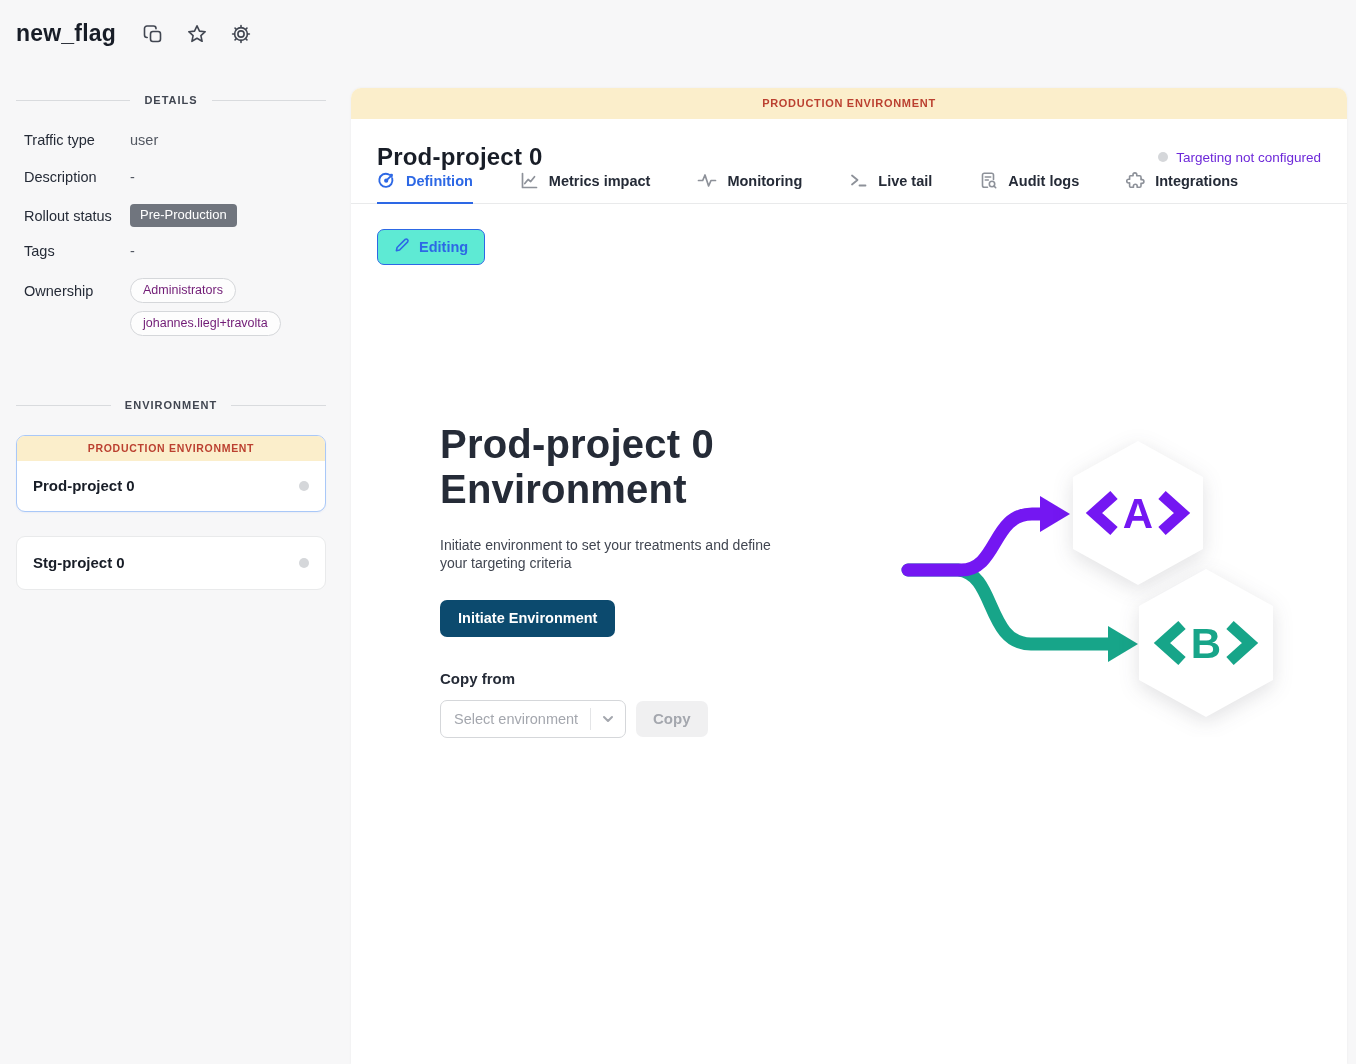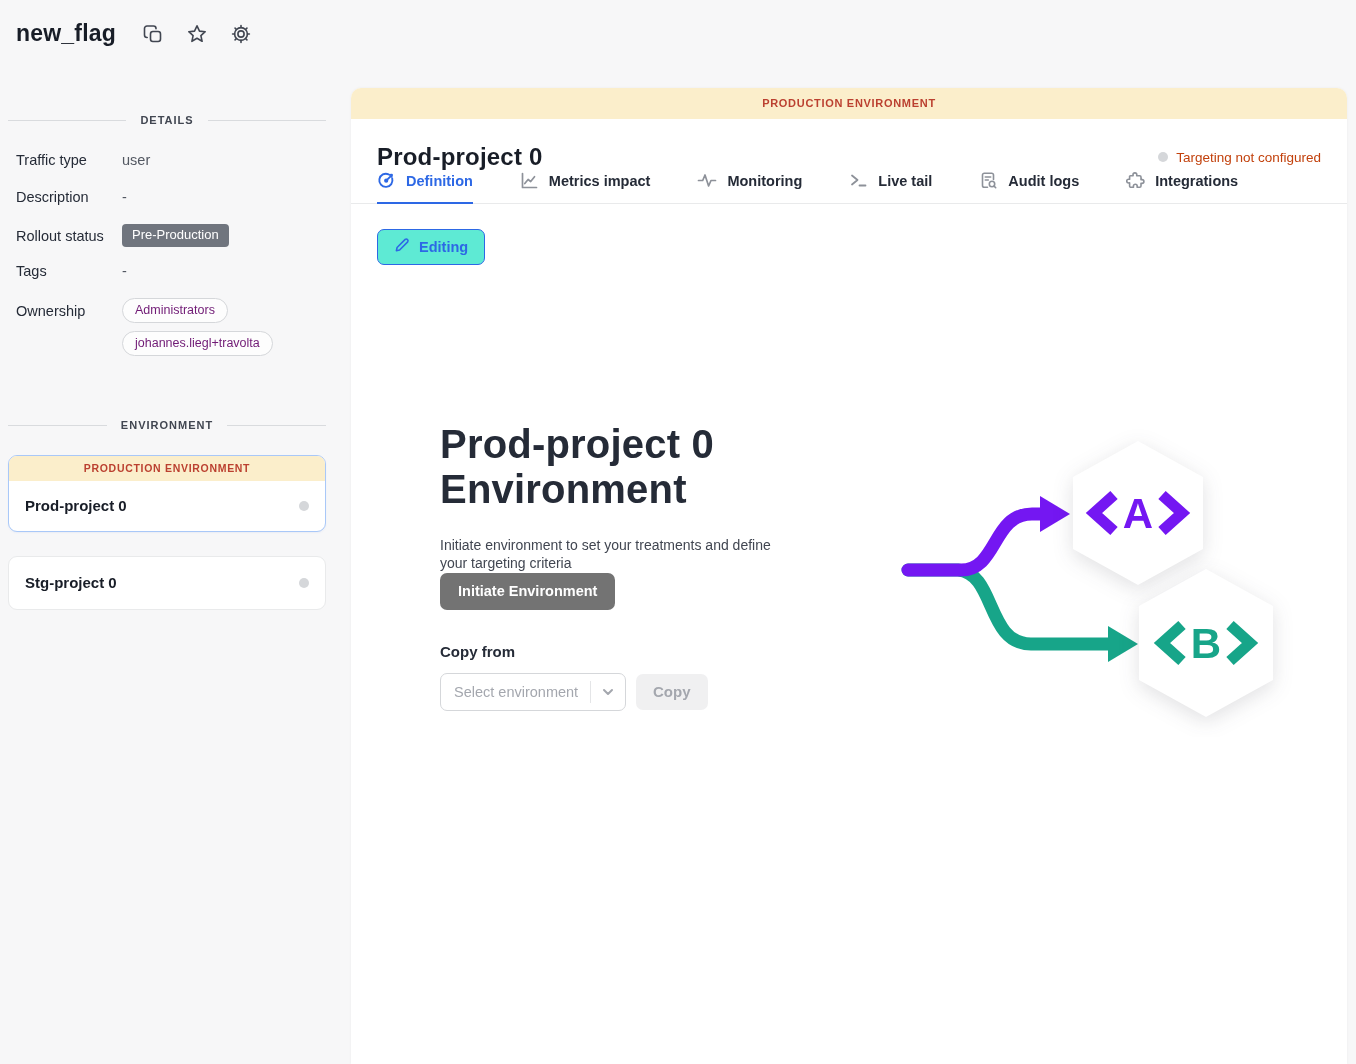--- a/index.html
+++ b/index.html
@@ -10,21 +10,21 @@
   }
   
   .topbar { height:88px; padding:20px 0 0 16px; display:flex; align-items:flex-start; }
   .topbar-inner { display:flex; align-items:center; gap:18px; }
   .flag-title { font-size:23px; font-weight:700; letter-spacing:.2px; color:#181d27; }
   .icon-btn { background:none; border:none; cursor:pointer; color:#414651; display:flex; align-items:center; padding:2px; }
   .icon-btn svg { display:block; }
 
   
   .layout { display:flex; align-items:flex-start; height:976px; }
-  .sidebar { width:351px; flex:0 0 351px; padding:0 25px 0 8px;margin-top:20px; }
+  .sidebar { width:351px; flex:0 0 351px; padding:0 25px 0 16px; }
   .main {
     flex:1; margin-right:9px; background:#fff; border-radius:10px 10px 0 0;
     min-height:976px; box-shadow:0 0 3px rgba(0,0,0,.05); position:relative;
   }
 
   
   .section-head { display:flex; align-items:center; margin-top:6px; }
   .section-head .line { flex:1; height:1px; background:#d9dbde; }
   .section-head .label { font-size:11px; font-weight:700; letter-spacing:1px; color:#414651; margin:0 14px; }
   .details-rows { margin-top:24px; display:flex; flex-direction:column; }
@@ -54,21 +54,21 @@
   .env-card-name { font-size:15px; font-weight:700; color:#181d27; }
   .status-dot { width:10px; height:10px; border-radius:50%; background:#d5d7da; flex:0 0 10px; }
 
   
   .prod-banner {
     background:#fbeecb; border-radius:10px 10px 0 0; text-align:center;
     color:#bb4030; font-size:11px; font-weight:700; letter-spacing:.7px; padding:9px 0 10px;
   }
   .panel-header { display:flex; align-items:center; justify-content:space-between; padding:24px 26px 0 26px; }
   .panel-title { font-size:24px; font-weight:700; color:#181d27; letter-spacing:.2px; }
-  .targeting-status { display:flex; align-items:center; gap:8px; font-size:13.5px; color:#c2410c; }
+  .targeting-status { display:flex; align-items:center; gap:8px; font-size:13.5px; color:#6d28d9; }
   .tabs { display:flex; gap:47px; padding:0 26px; border-bottom:1px solid #e9eaeb; }
   .tab {
     display:flex; align-items:center; gap:10px; padding-bottom:13px; cursor:pointer;
     font-size:14.5px; font-weight:700; color:#252b37; position:relative; border:none; background:none;
     font-family:inherit;
   }
   .tab .tab-icon { color:#8d9199; display:flex; }
   .tab.active { color:#2d68e5; }
   .tab.active .tab-icon { color:#2d68e5; }
   .tab.active::after { content:""; position:absolute; left:0; right:0; bottom:-1px; height:2px; background:#2d68e5; }
@@ -78,21 +78,21 @@
     display:inline-flex; align-items:center; gap:9px; background:#5eead4; border:1px solid #2d68e5;
     color:#2d68e5; font-size:14.5px; font-weight:700; border-radius:7px; padding:7px 16px 8px;
     cursor:pointer; font-family:inherit;
   }
 
   .empty-state { display:flex; align-items:flex-start; margin-top:157px; padding-left:63px; }
   .empty-left { width:400px; flex:0 0 400px; }
   .empty-title { font-size:40px; font-weight:700; color:#252b37; line-height:1.12; letter-spacing:.2px; }
   .empty-desc { margin-top:24px; font-size:14px; color:#414651; line-height:1.32; max-width:360px; }
   .initiate-btn {
-    background:#737373; color:#fff; border:none; border-radius:7px;
+    margin-top:27px; background:#0c4a6e; color:#fff; border:none; border-radius:7px;
     font-size:14.5px; font-weight:700; padding:10px 18px 11px; cursor:pointer; font-family:inherit;text-align:center;
   }
   .copy-from-label { margin-top:33px; font-size:15px; font-weight:700; color:#252b37; }
   .copy-row { margin-top:13px; display:flex; align-items:center; gap:10px; }
   .select-box {
     width:186px; height:38px; border:1px solid #d5d7da; border-radius:7px; background:#fff;
     display:flex; align-items:center; cursor:pointer;
   }
   .select-placeholder { flex:1; font-size:14.5px; color:#a4a7ae; padding-left:13px; white-space:nowrap; }
   .select-divider { width:1px; height:22px; background:#e4e5e7; }

